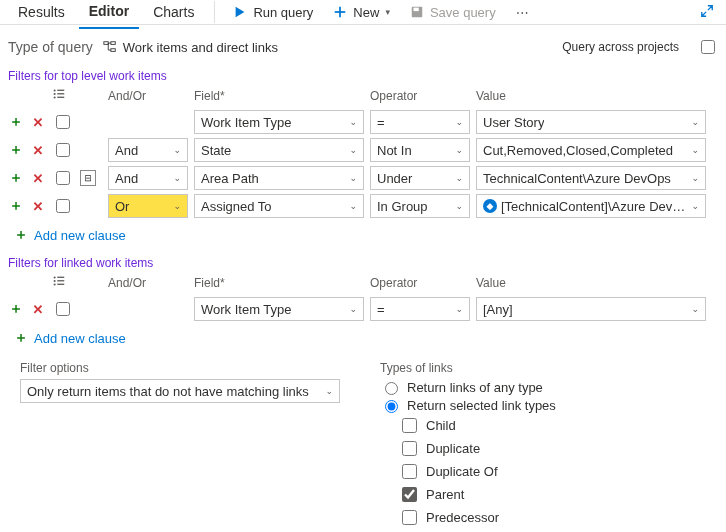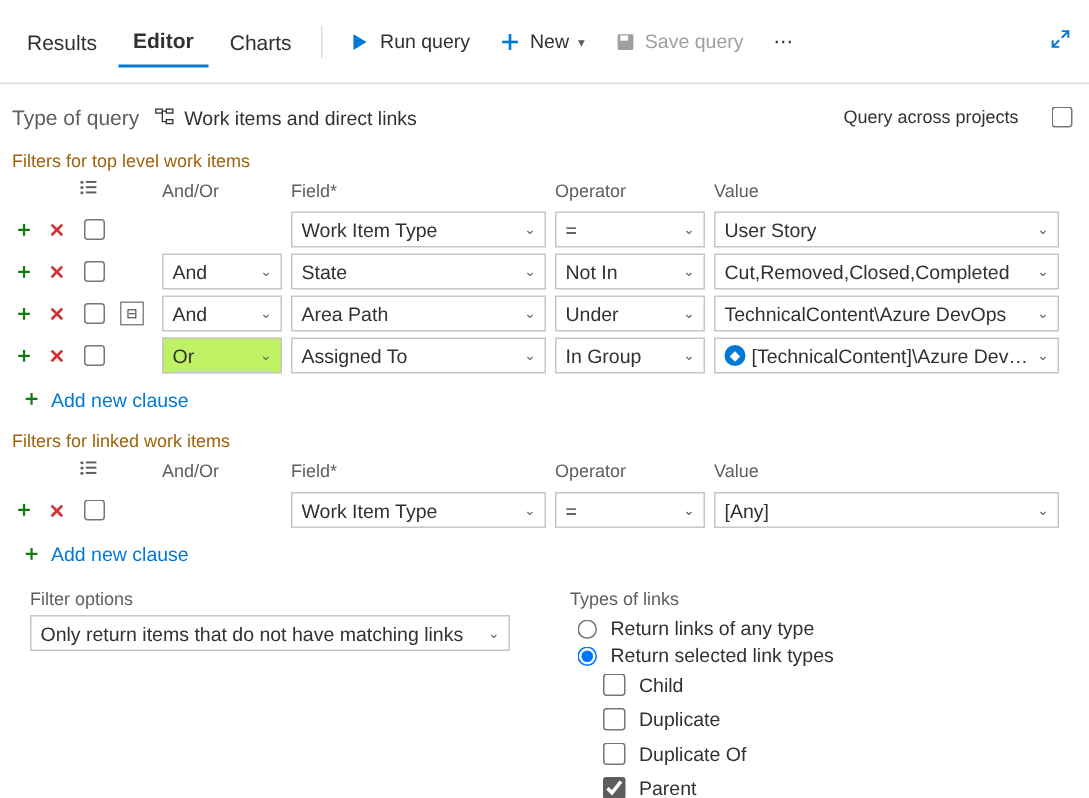--- a/index.html
+++ b/index.html
@@ -7,21 +7,21 @@
     margin: 0;
     font-family: "Segoe UI", Arial, sans-serif;
     font-size: 13px;
     color: #323130;
     background: #fff;
     width: 726px;
   }
   .toolbar {
     display: flex;
     align-items: center;
-    height: 56px;
+    height: 25px;
     padding: 0 8px;
     border-bottom: 1px solid #e1dfdd;
     gap: 4px;
   }
   .tab {
     padding: 8px 10px;
     cursor: pointer;
     font-size: 14px;
   }
   .tab.active {
@@ -55,21 +55,21 @@
     display: flex;
     align-items: center;
     gap: 10px;
     padding: 4px 0 10px 0;
   }
   .qt-label { color: #605e5c; font-size: 14px; }
   .qt-value { display: inline-flex; align-items: center; gap: 6px; font-size: 13px; }
   .qap { display: inline-flex; align-items: center; gap: 18px; font-size: 12px; }
   input[type=checkbox] { width: 14px; height: 14px; }
 
-  .filters-label { font-size: 12px; color: #a16207; margin: 2px 0 4px 0; }
+  .filters-label { font-size: 12px; color: #6d28d9; margin: 2px 0 4px 0; }
 
   .grid-head, .grid-row {
     display: grid;
     grid-template-columns: 16px 16px 22px 22px 80px 170px 100px 230px;
     gap: 6px;
     align-items: center;
     margin-bottom: 4px;
   }
   .grid-head { color: #605e5c; font-size: 12px; margin-bottom: 6px; }
   .bullets { width: 14px; height: 14px; }
@@ -85,21 +85,21 @@
     border: 1px solid #c8c6c4;
     background: #fff;
     height: 24px;
     padding: 0 6px;
     font-size: 13px;
     cursor: pointer;
     white-space: nowrap;
     overflow: hidden;
   }
   .sel .caret { font-size: 9px; color: #605e5c; margin-left: 4px; }
-  .sel.invalid { background: #bef264; }
+  .sel.invalid { background: #fde047; }
   .sel .vlogo {
     width: 14px; height: 14px; background:#0078d4; border-radius:50%;
     color:#fff; font-size:9px; display:inline-flex; align-items:center; justify-content:center;
     margin-right:4px; flex-shrink:0;
   }
 
   .add-clause {
     display: inline-flex; align-items: center; gap: 6px;
     color: #0078d4; cursor: pointer; padding: 4px 0 10px 6px;
     font-size: 13px;

